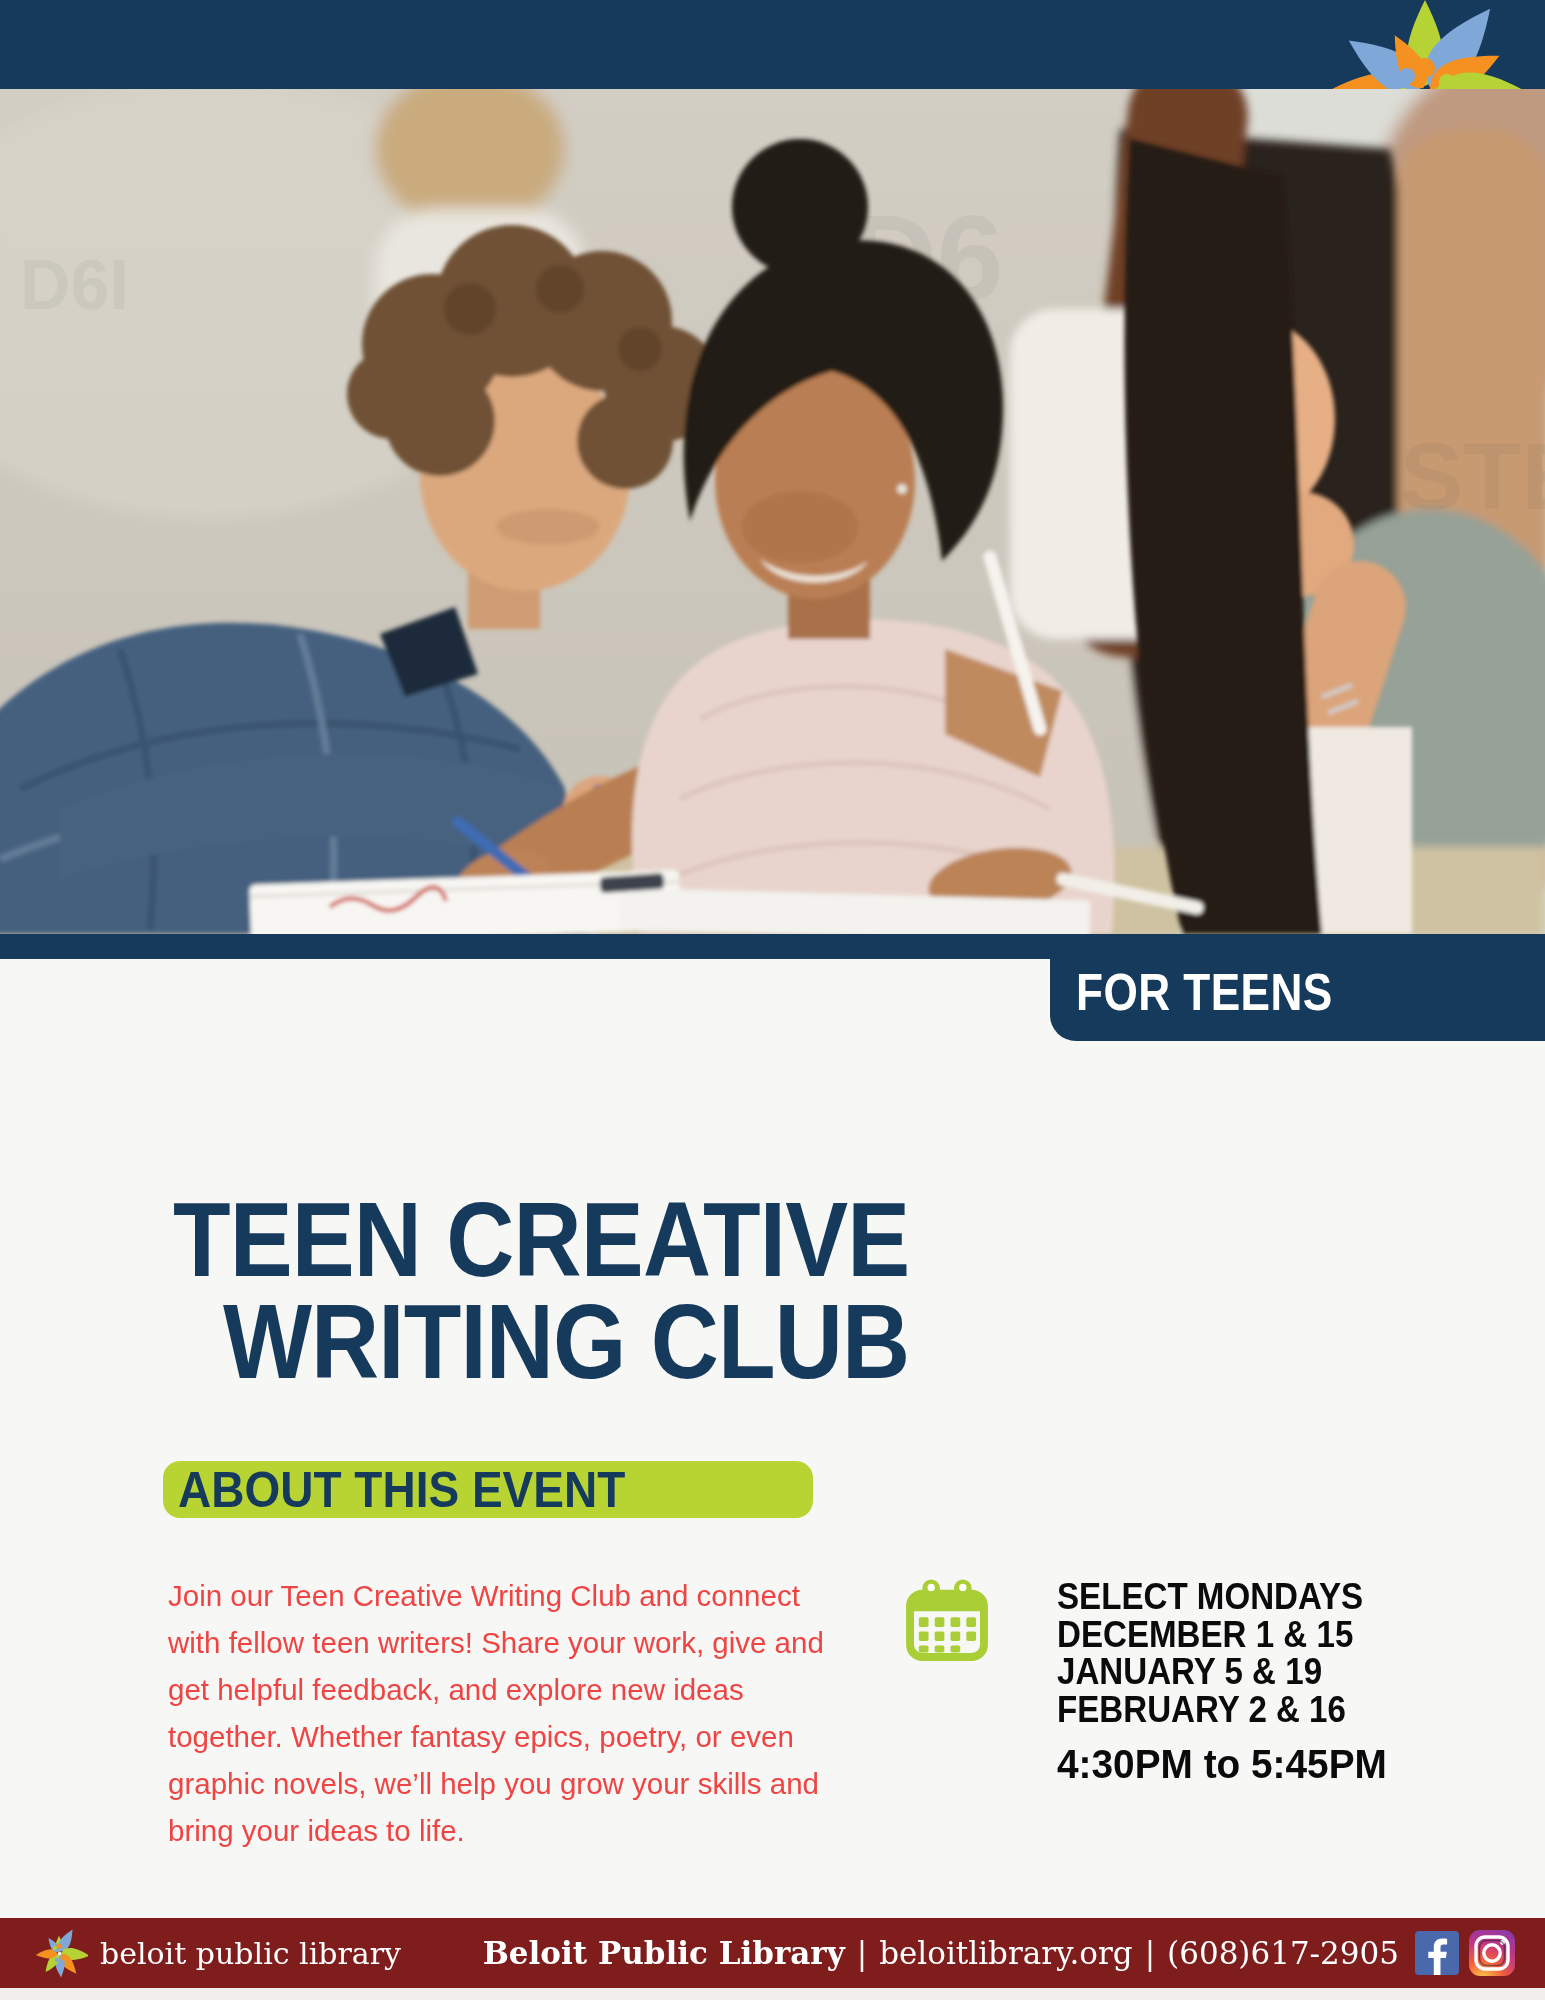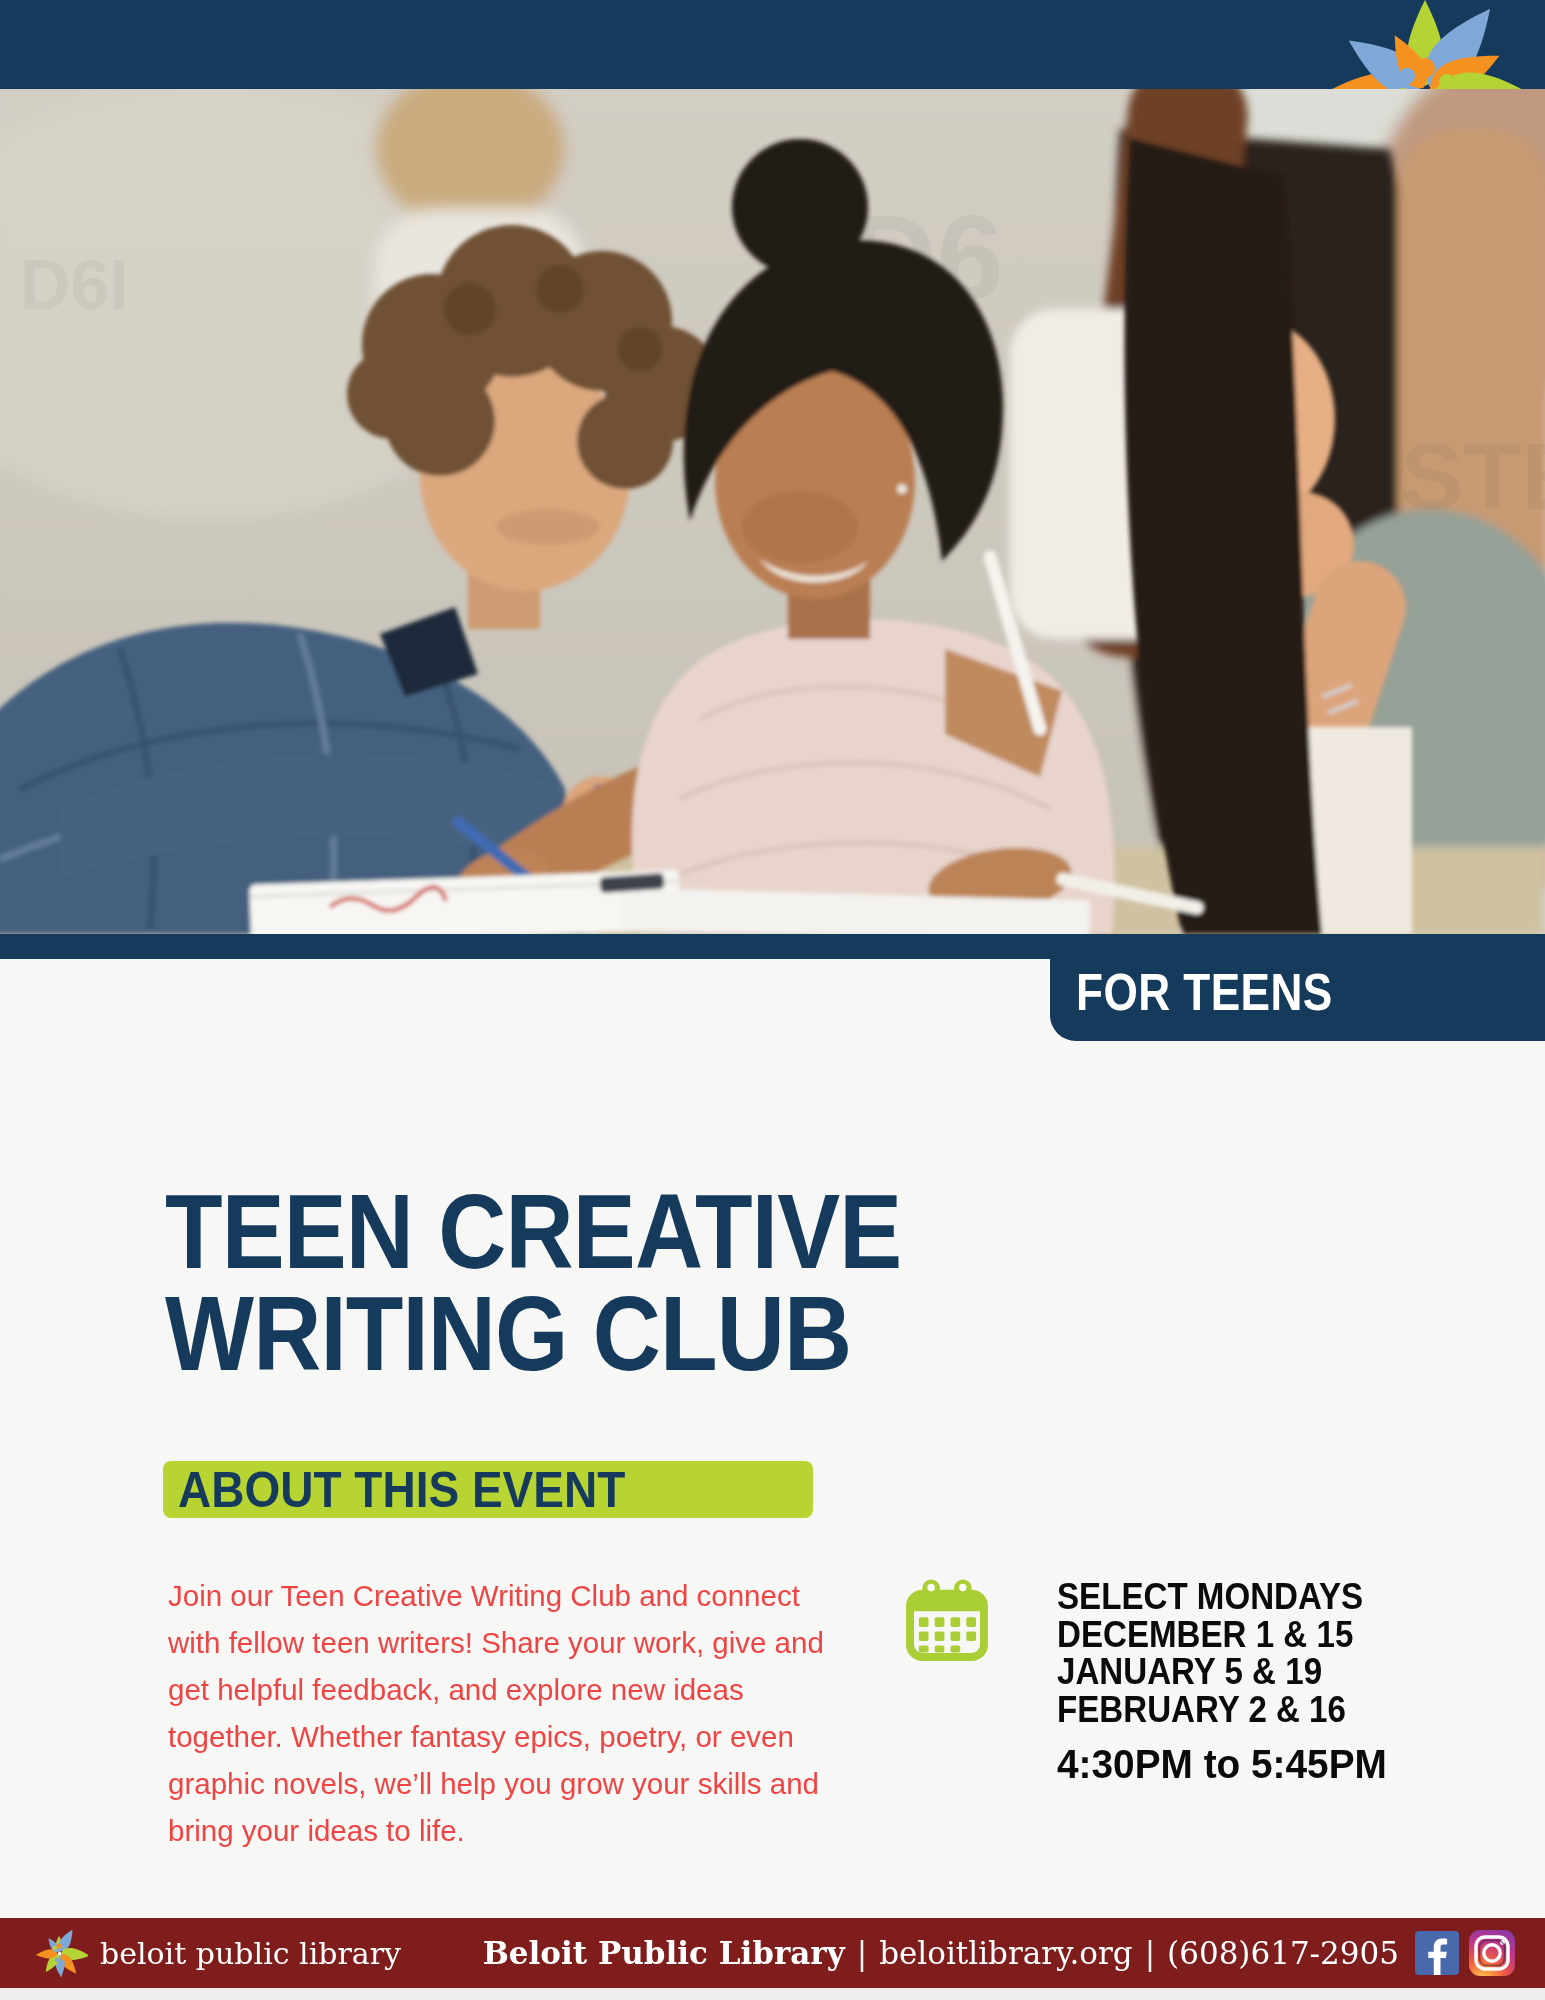--- a/index.html
+++ b/index.html
@@ -15,21 +15,21 @@
   .badge-tab{position:absolute;left:1050px;top:934px;width:495px;height:107px;background:#163a5c;
              border-radius:0 0 0 26px;display:flex;align-items:center;padding-top:8px;box-sizing:border-box;}
   .badge-tab .txt{display:inline-block;margin-left:26px;color:#ffffff;font-weight:bold;font-size:52px;
                   letter-spacing:.5px;transform:scaleX(.85);transform-origin:left center;white-space:nowrap;}
   
   .title{position:absolute;left:165px;top:1180px;color:#163a5c;font-weight:bold;font-size:106px;
          line-height:102px;letter-spacing:-1px;}
   .title .line{display:block;transform:scaleX(.89);transform-origin:left center;white-space:nowrap;}
   
   .about-bar{position:absolute;left:163px;top:1461px;width:650px;height:57px;background:#b7d433;
-             border-radius:8px;display:flex;align-items:center;}
+             border-radius:17px;display:flex;align-items:center;}
   .about-bar .txt{display:inline-block;margin-left:15px;color:#163a5c;font-weight:bold;font-size:50px;
                   transform:scaleX(.92);transform-origin:left center;white-space:nowrap;}
   
   .body-text{position:absolute;left:168px;top:1572px;width:660px;font-size:29.5px;line-height:47px;
              color:#ef4444;}
   
   .schedule{position:absolute;left:903px;top:1576px;display:flex;align-items:flex-start;gap:48px;}
   .cal{width:88px;height:88px;flex:0 0 auto;}
   .sched-text{margin-left:18px;padding-top:2px;color:#0b0b0b;}
   .sched-line{display:block;font-weight:bold;font-size:36px;line-height:37.5px;
@@ -203,21 +203,21 @@
         <text x="20" y="220" font-size="70">D6I</text>
       </g>
     </svg>
   </div>
 
   <div class="navy-strip"></div>
   <div class="badge-tab">
     <span class="txt">FOR TEENS</span>
   </div>
 
-  <h1 class="title" style="margin:0;">
+  <h1 class="title" style="margin:8px;text-align:right;">
     <span class="line">TEEN CREATIVE</span>
     <span class="line">WRITING CLUB</span>
   </h1>
 
   <div class="about-bar">
     <span class="txt">ABOUT THIS EVENT</span>
   </div>
 
   <p class="body-text" style="margin:0;">Join our Teen Creative Writing Club and connect with fellow teen writers! Share your work, give and get helpful feedback, and explore new ideas together. Whether fantasy epics, poetry, or even graphic novels, we’ll help you grow your skills and bring your ideas to life.</p>
 

